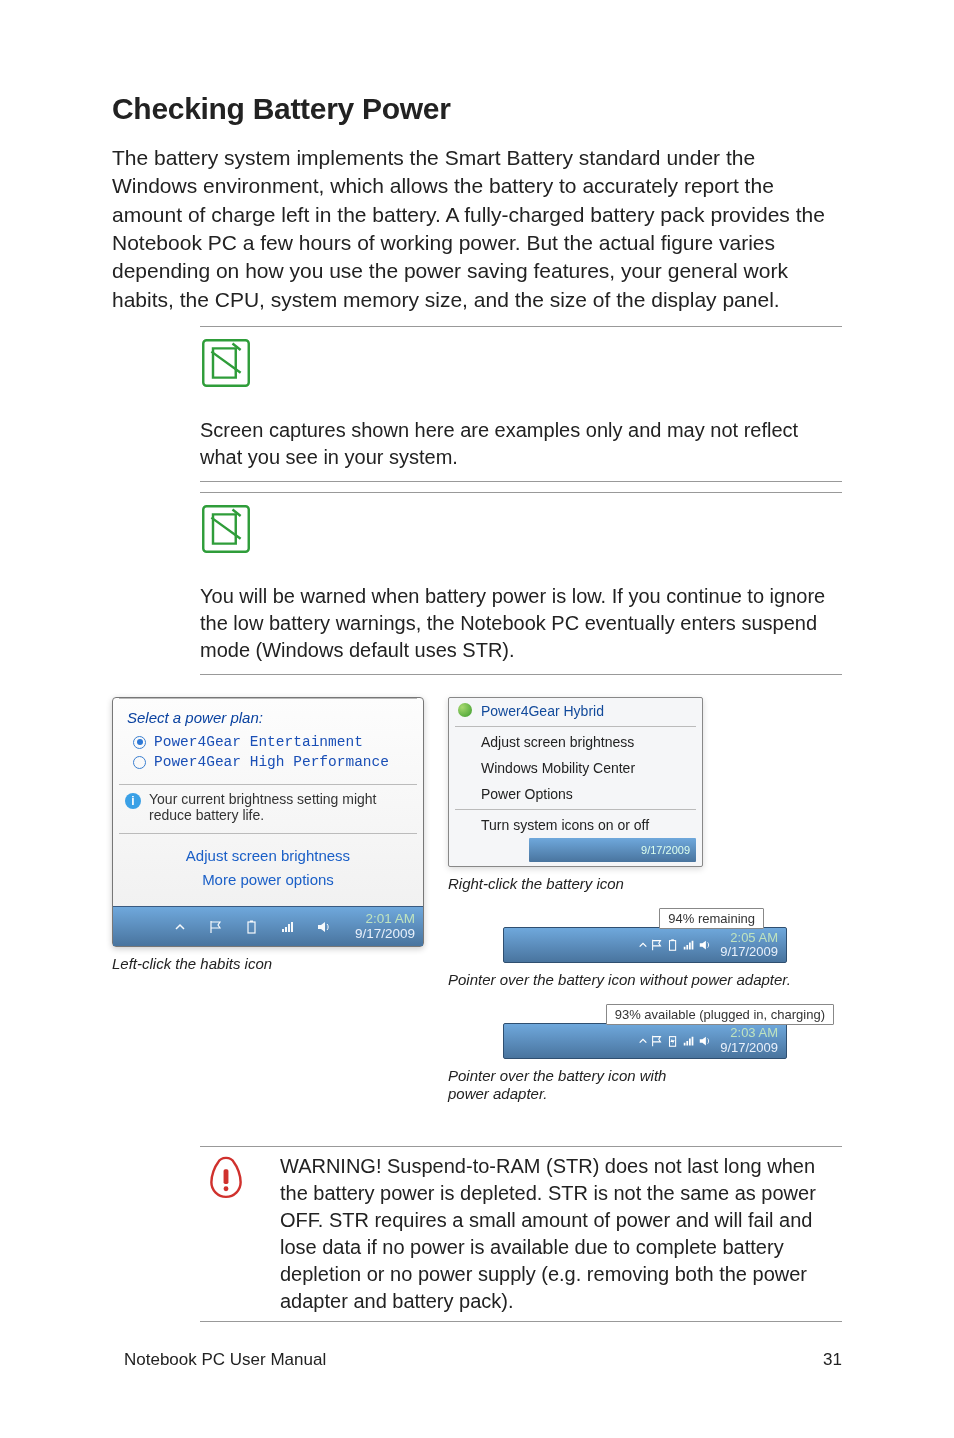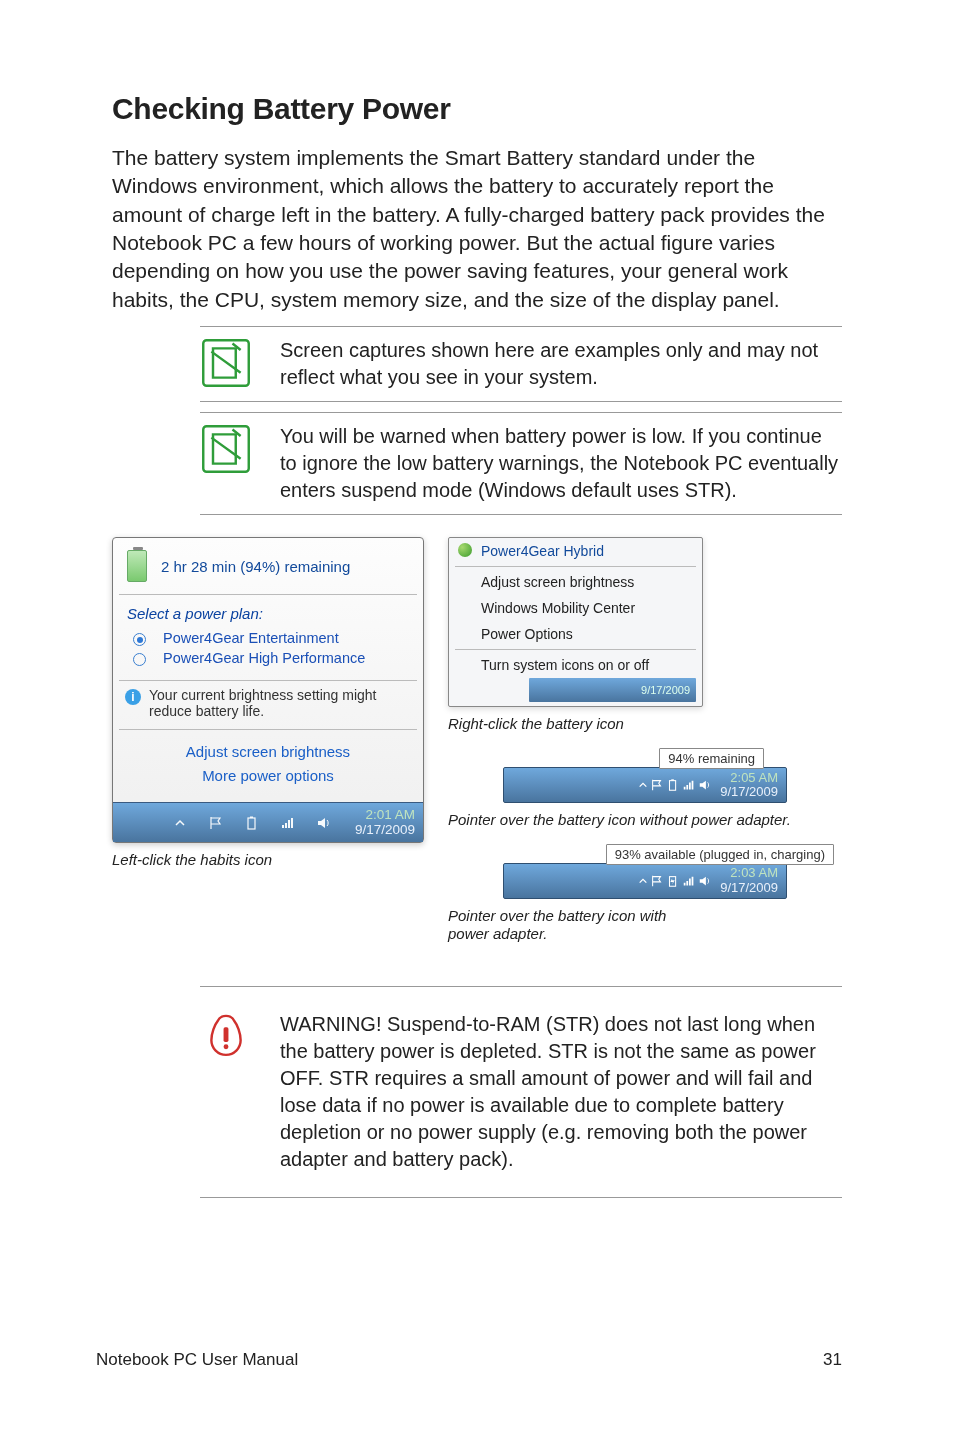--- a/index.html
+++ b/index.html
@@ -31,35 +31,36 @@
     }
     .note-block {
       display: flex;
       gap: 28px;
       border-top: 1px solid #999;
       border-bottom: 1px solid #999;
       padding: 10px 0;
       margin: 10px 0 10px 88px;
       font-size: 20px;
       line-height: 1.35;
+      flex-direction: column;
     }
     .note-block + .note-block{
       margin-top: 10px;
     }
     .note-icon {
       flex: 0 0 52px;
       height: 52px;
     }
     .note-text { flex: 1; }
     .caution-block {
       display: flex;
       gap: 28px;
       border-top: 1px solid #999;
       border-bottom: 1px solid #999;
-      padding: 24px 0;
+      padding: 6px 0;
       margin: 28px 0 0 88px;
       font-size: 20px;
       line-height: 1.35;
     }
     .caution-icon { flex: 0 0 52px; height: 52px; }
 
     
     .shots {
       display: flex;
       gap: 24px;
@@ -82,21 +83,21 @@
       font-size: 15px;
       color: #124a9b;
     }
     .flyout-top .batt-box{
       width:20px;height:32px;border:1px solid #6a6;border-radius:2px;position:relative;background:linear-gradient(#bfe9b8,#7ac96f);
     }
     .flyout-top .batt-box::before{content:'';position:absolute;top:-4px;left:5px;width:10px;height:3px;background:#888;border-radius:1px;}
     .flyout-sep{height:1px;background:#bbb;margin:0 6px;}
     .flyout-section{padding:10px 14px;font-size:14.5px;}
     .flyout-section .hdr{color:#0a42a0;font-size:15px;margin-bottom:8px;font-style:italic;}
-    .radio-row{display:flex;align-items:flex-end;gap:17px;margin:4px 0 4px 6px;color:#1a4fb6;}
+    .radio-row{display:flex;align-items:center;gap:8px;margin:4px 0 4px 6px;color:#1a4fb6;font-family:Liberation Mono, monospace;}
     .radio-row .radio{width:13px;height:13px;border:1px solid #3a7fd0;border-radius:50%;display:inline-flex;align-items:center;justify-content:center;}
     .radio-row .radio.on::after{content:'';width:6px;height:6px;border-radius:50%;background:#2d78d6;}
     .info-row{display:flex;gap:8px;align-items:flex-start;padding:6px 12px 10px;font-size:14px;color:#333;}
     .info-icon{width:16px;height:16px;border-radius:50%;background:#3aa0e6;color:#fff;font-size:12px;display:flex;align-items:center;justify-content:center;font-weight:700;flex-shrink:0;margin-top:2px;}
     .flyout-links{padding:10px 0 14px;text-align:center;font-size:15px;}
     .flyout-links a{color:#1a5fc7;text-decoration:none;display:block;line-height:1.6;}
 
     .taskbar{
       background:linear-gradient(#6fa8dc,#49749e);
       height:40px;display:flex;align-items:center;justify-content:flex-end;
@@ -130,21 +131,21 @@
     .rc-row.hdr::before{content:'';position:absolute;left:9px;top:5px;width:14px;height:14px;border-radius:50%;background:radial-gradient(circle at 30% 30%,#a7d96f,#3b9b2d);}
     .rc-sep{height:1px;background:#bbb;margin:2px 6px;}
     .rc-ts{
       background:linear-gradient(#6fa8dc,#49749e);height:24px;
       color:#dfe;display:flex;align-items:center;justify-content:flex-end;padding:0 6px;font-size:11px;gap:2px;margin:0 6px 4px 80px;border-radius:1px;
     }
 
     .caption{font-size:15px;margin-top:8px;line-height:1.25;font-style:italic;}
 
     .footer{
-      position:absolute;bottom:68px;left:96px;right:112px;display:flex;justify-content:space-between;font-size:17px;
+      position:absolute;bottom:68px;left:124px;right:112px;display:flex;justify-content:space-between;font-size:17px;
     }
 
     .rcol-block{margin-bottom:14px;}
     .tooltip-wrap{text-align:center;}
 
     svg { display:block; }
   </style>
 </head>
 <body>
 
@@ -171,24 +172,20 @@
           <path d="M14 18 L50 44 M50 16 L40 8" stroke="#2f9d3a" stroke-width="3" fill="none"></path>
         </svg>
     </span>
     <span class="note-text">You will be warned when battery power is low. If you continue to ignore the low battery warnings, the Notebook PC eventually enters suspend mode (Windows default uses STR).</span>
   </div>
 
   <div class="shots">
 
     <div class="left-col">
       <div class="flyout">
-        <div class="flyout-top">
-          <span class="batt-box"></span>
-          <span>2 hr 28 min (94%) remaining</span>
-        </div>
         <div class="flyout-sep"></div>
         <div class="flyout-section">
           <div class="hdr">Select a power plan:</div>
           <div class="radio-row">
             <span class="radio on"></span>
             <span>Power4Gear Entertainment</span>
           </div>
           <div class="radio-row">
             <span class="radio"></span>
             <span>Power4Gear High Performance</span>

